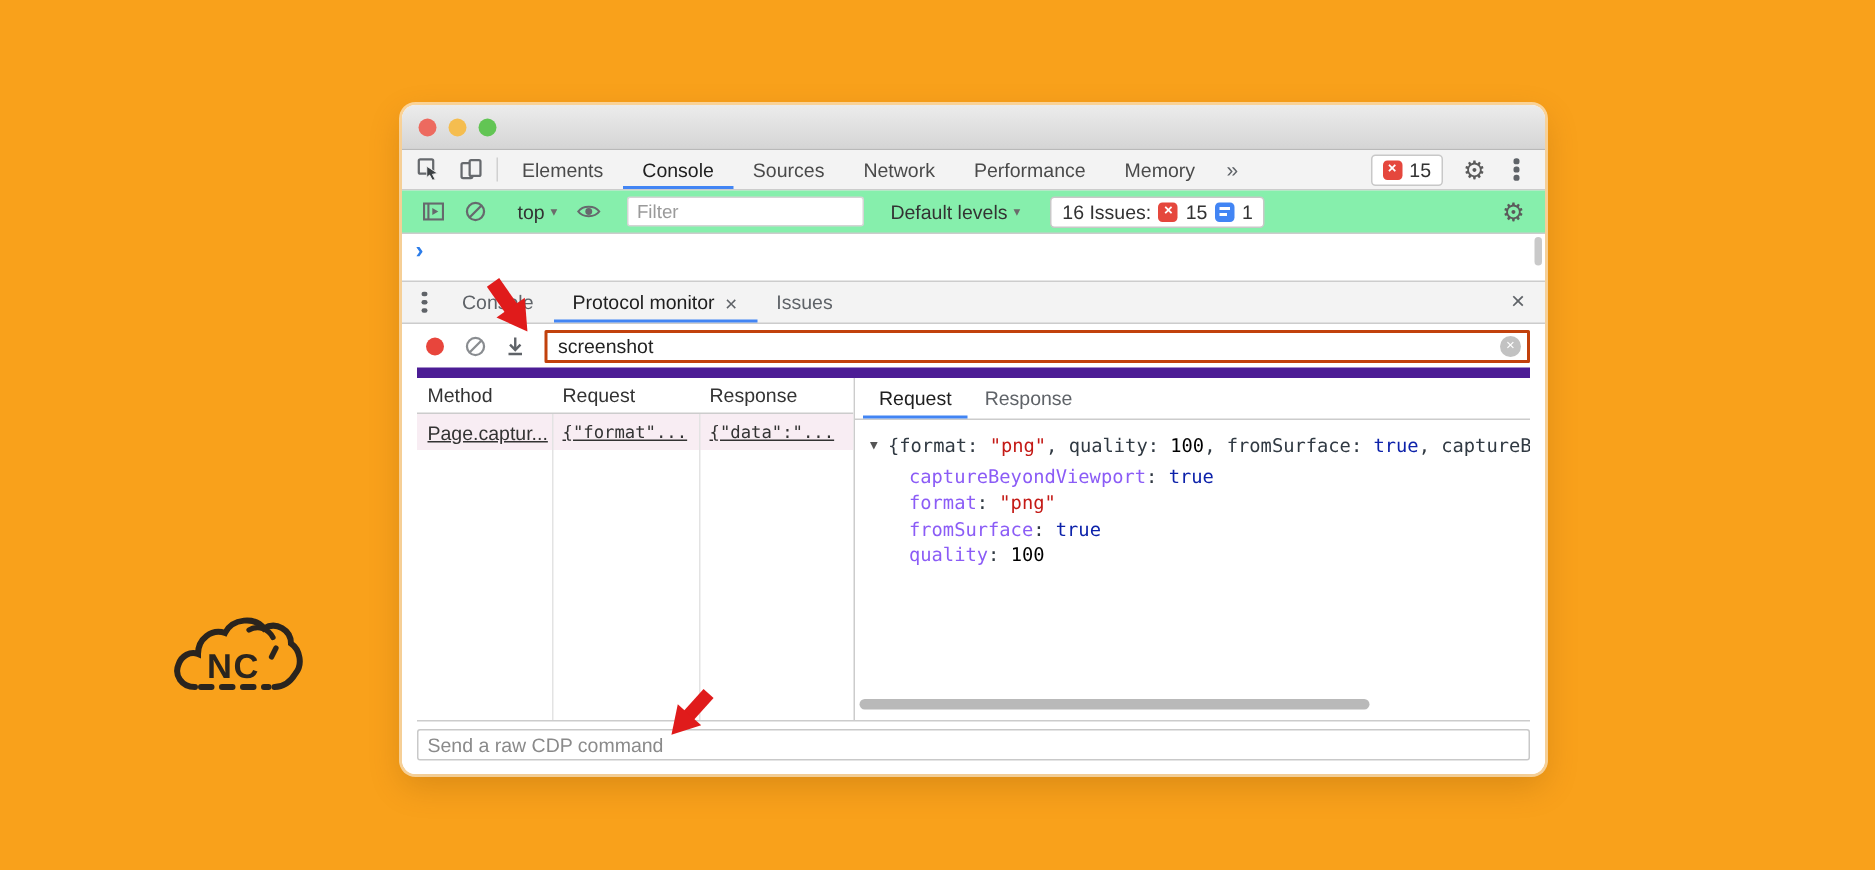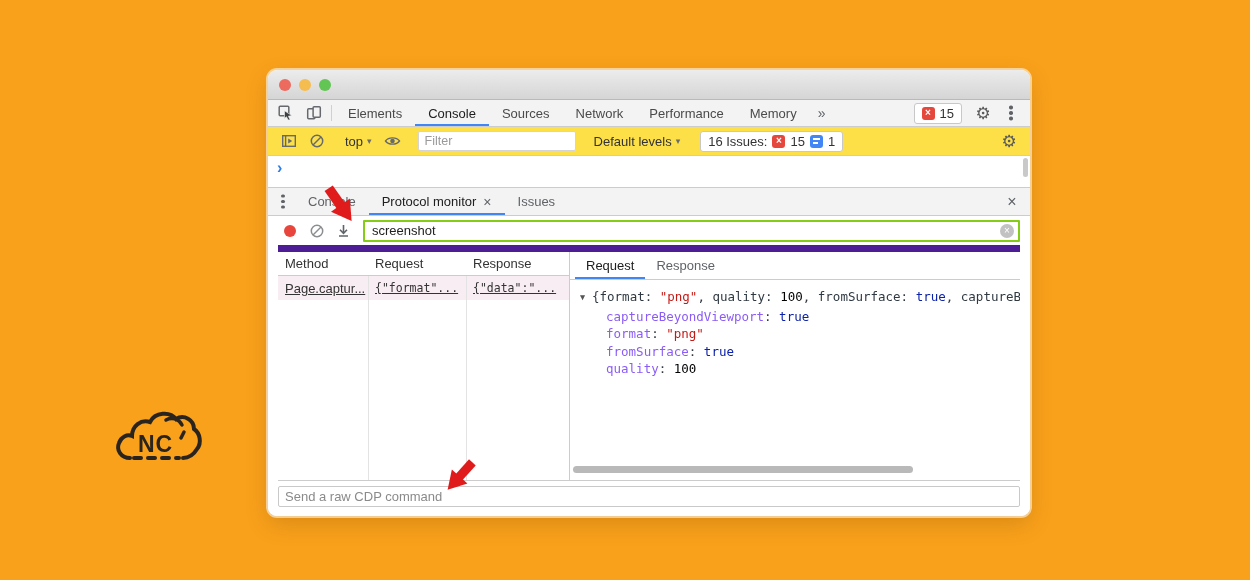--- a/index.html
+++ b/index.html
@@ -53,21 +53,21 @@
     display: flex; align-items: center; justify-content: center; line-height: 1; flex:none;
   }
   .badge-blue { width: 13px; height: 13px; border-radius: 3px; background: #4285F4; position: relative; flex:none; }
   .badge-blue i { position: absolute; left: 3px; right: 3px; height: 2px; background: #fff; }
   .badge-blue i:nth-child(1) { top: 3px; } .badge-blue i:nth-child(2) { top: 7px; right: 5px; }
   .gear { font-size: 17px; color: #5a5a5a; line-height: 1; }
   .kebab { position: relative; width: 3.5px; height: 3.5px; border-radius: 50%; background: #5f6368;
            box-shadow: 0 -5.5px 0 #5f6368, 0 5.5px 0 #5f6368; }
   
   .toolbar2 {
-    height: 29px; flex: none; background: #fde047;
+    height: 29px; flex: none; background: #86efac;
     border-bottom: 1px solid #ccc;
     display: flex; align-items: center; padding: 0 7px;
   }
   .dd { display: flex; align-items: center; gap: 4px; padding: 0 7px; color: #333; white-space: nowrap; }
   .caret { font-size: 9px; color: #6b6b6b; }
   .filter-input {
     width: 158px; height: 20px; margin: 0 11px;
     border: 1px solid #d4d4d4; border-radius: 2px; background: #fff;
     font: 12.5px "Liberation Sans", sans-serif; padding: 0 6px; color: #333;
   }
@@ -86,21 +86,21 @@
   .drawer-tabs .tab.active { color: #202020; }
   .tab-close { margin-left: 7px; color: #5f6368; font-size: 14px; line-height: 1; }
   .drawer-close { margin-left: auto; width: 36px; display: flex; align-items: center; justify-content: center; font-size: 16px; color: #5f6368; }
   
   .drawer-body { flex: 1; min-height: 0; background: #fff; padding: 0 10px; display: flex; flex-direction: column; }
   .pm-toolbar { height: 29px; flex: none; display: flex; align-items: center; }
   .record-dot { width: 12px; height: 12px; border-radius: 50%; background: #E8453C; margin: 0 5px 0 3px; flex: none; }
   .pm-icon { width: 26px; display: flex; align-items: center; justify-content: center; flex: none; }
   .search-wrap { flex: 1; position: relative; display: flex; margin-left: 7px; }
   .search-input {
-    width: 100%; height: 22px; border: 2px solid #84cc16; border-radius: 1px;
+    width: 100%; height: 22px; border: 2px solid #c2410c; border-radius: 1px;
     font: 13px "Liberation Sans", sans-serif; color: #222; padding: 0 24px 0 7px; outline: none;
   }
   .search-clear {
     position: absolute; right: 6px; top: 4px; width: 14px; height: 14px; border-radius: 50%;
     background: #c2c2c2; color: #fff; font-size: 10px; line-height: 14px; text-align: center;
   }
   
   .split { flex: 1; min-height: 0; display: flex; border-top: 7px solid #4c1d95; }
   .left-pane { width: 292px; flex: none; border-right: 1px solid #ccc; position: relative; overflow: hidden; }
   .col-sep { position: absolute; top: 0; bottom: 0; width: 1px; background: #e3e3e3; z-index: 1; }

